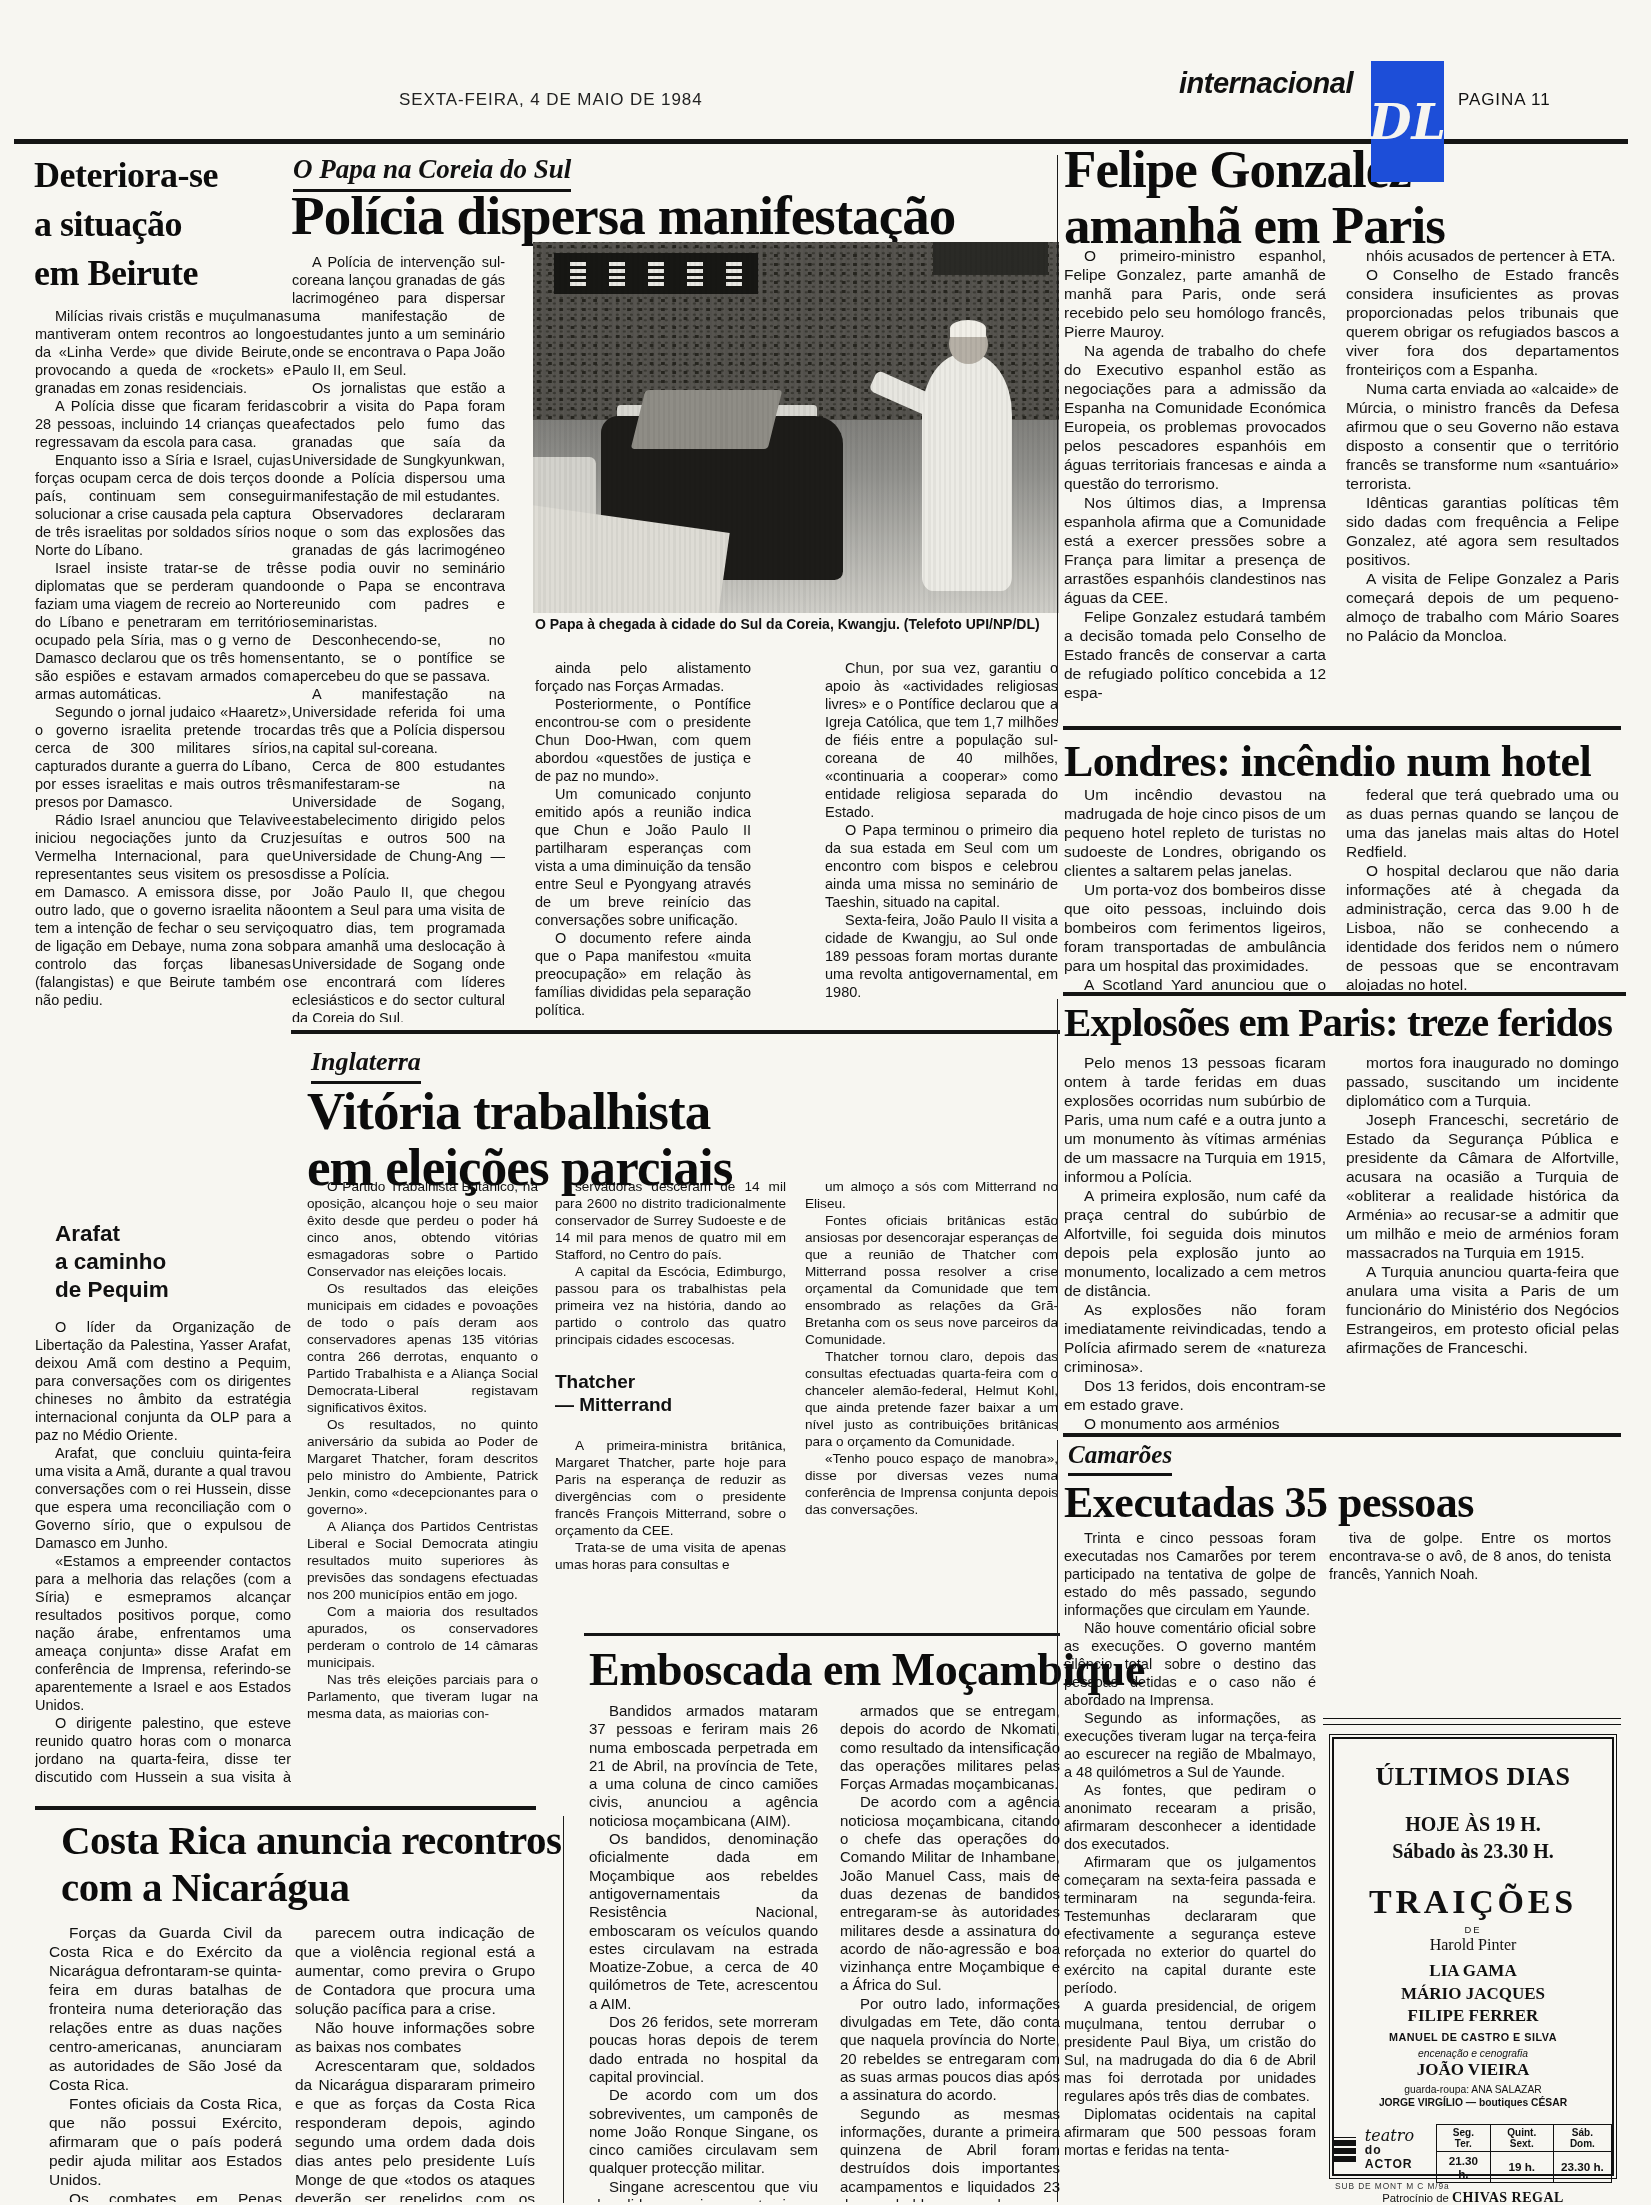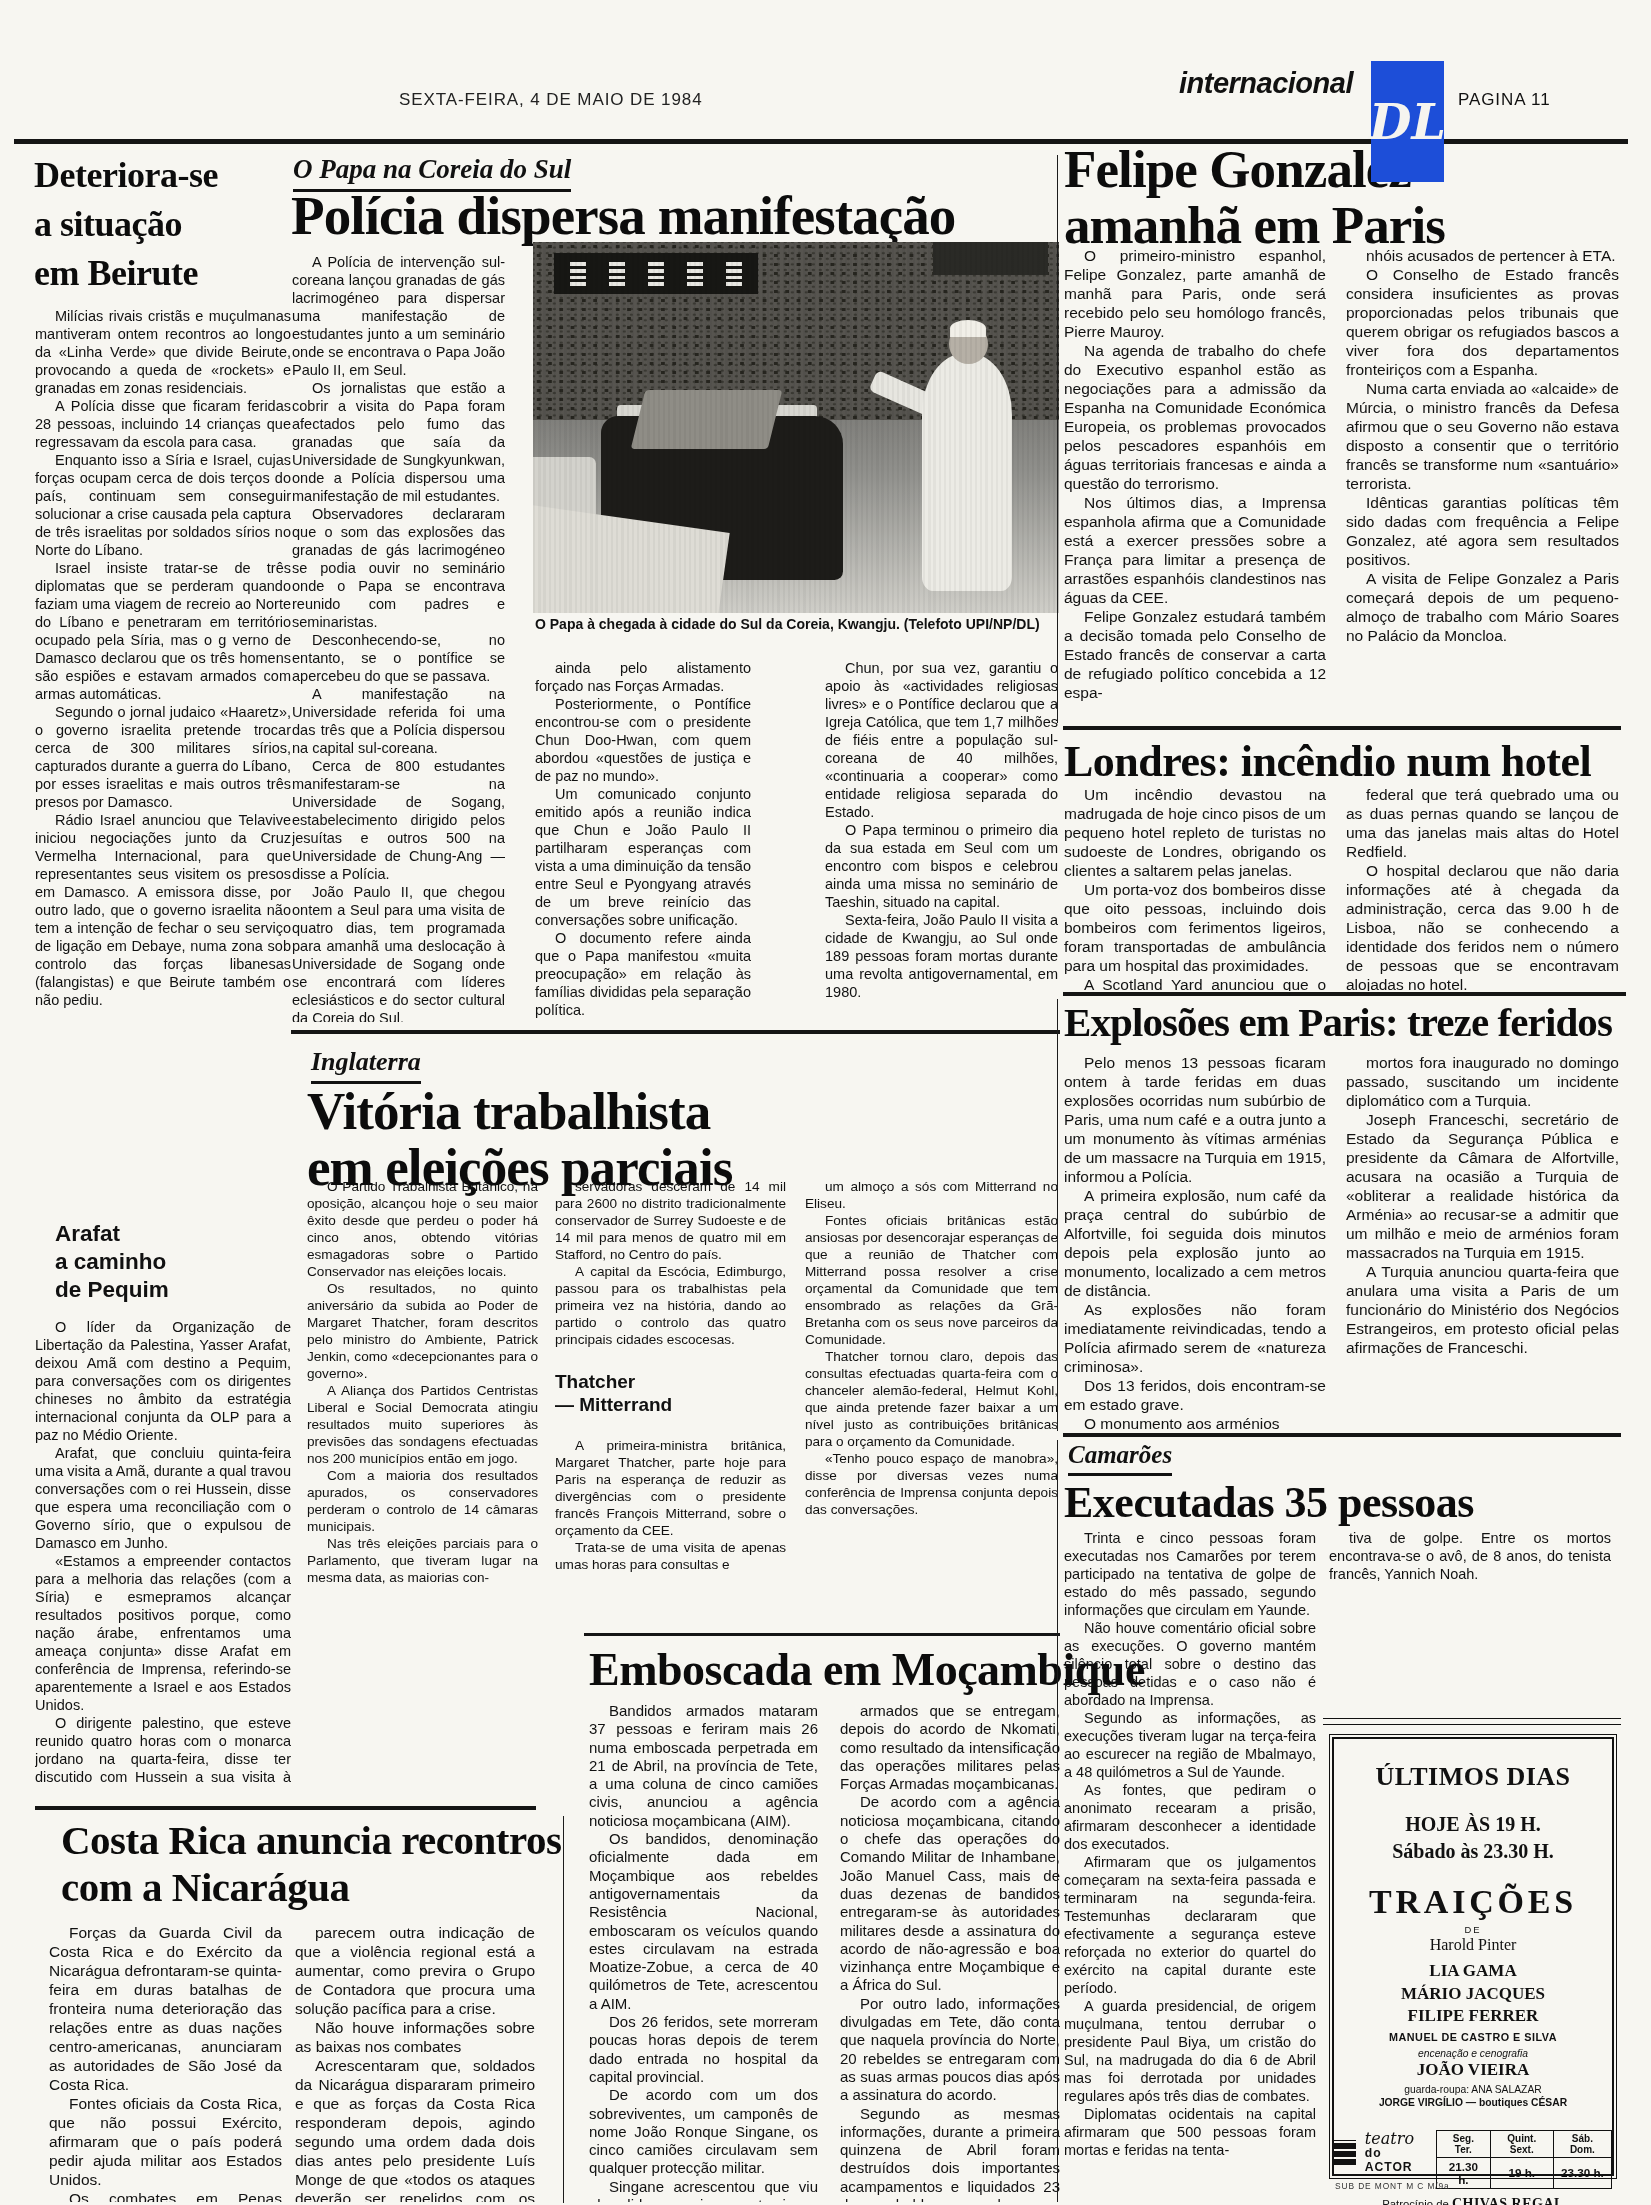--- a/index.html
+++ b/index.html
@@ -89,21 +89,21 @@
   .ad .dir{font-size:17px;font-weight:bold;font-family:"Liberation Serif",serif;margin-top:0.9px;}
   .ad .small{font-size:10.3px;margin-top:3.8px;}
   .ad .small-b{font-size:10.3px;font-weight:bold;margin-top:1.9px;}
   .ad-bottom{display:flex;align-items:center;gap:8.4px;margin-top:8.4px;}
   .stamp{width:24.4px;height:24.4px;background:
      repeating-linear-gradient(0deg,#111 0 5.6px,#f7f6f1 5.6px 8px),
      repeating-linear-gradient(90deg,#111 0 5.6px,rgba(247,246,241,.6) 5.6px 8px);}
   .theatre{text-align:left;}
   .theatre .t1{font-family:"DejaVu Serif",serif;font-style:italic;font-size:16px;line-height:15px;}
   .theatre .t2{font-weight:bold;font-size:12.2px;letter-spacing:0.9px;}
-  table.sched{border-collapse:collapse;margin-top:14px;}
+  table.sched{border-collapse:collapse;margin-top:8px;}
   table.sched td,table.sched th{border:1.4px solid #111;padding:1.9px 6.6px;font-size:10px;}
   table.sched td{font-weight:bold;font-size:11.7px;}
   .sponsor{font-size:11.3px;margin-top:7.5px;}
   .sponsor b{font-family:"Liberation Serif",serif;font-size:14px;letter-spacing:0.5px;}
   .footnote{left:1335px;top:2181px;font-size:8.4px;letter-spacing:0.9px;color:#333;}
   
   .ph-crowd{position:absolute;left:0;top:0;width:100%;height:48%;background-color:#56544f;
      background-image:radial-gradient(#26251f 1.9px,transparent 2.3px),radial-gradient(#3a3933 1.4px,transparent 1.9px);
      background-size:11.3px 9px,7px 5.6px;background-position:0 0,3.8px 2.8px;}
   .ph-sign{position:absolute;left:4%;top:3%;width:37%;height:11%;background:#171714;
@@ -254,20 +254,21 @@
     <p>A Turquia anunciou quarta-feira que anulara uma visita a Paris de um funcionário do Ministério dos Negócios Estrangeiros, em protesto oficial pelas afirmações de Franceschi.</p>
   </div>
 
 <div class="kicker vitoria-kicker">Inglaterra</div>
 <div class="headline vitoria-title">
   <div>Vitória trabalhista</div>
     <div>em eleições parciais</div>
 </div>
 <div class="col b29 vitoria-col1">
     <p>O Partido Trabalhista Britânico, na oposição, alcançou hoje o seu maior êxito desde que perdeu o poder há cinco anos, obtendo vitórias esmagadoras sobre o Partido Conservador nas eleições locais.</p>
+    <p>Os resultados das eleições municipais em cidades e povoações de todo o país deram aos conservadores apenas 135 vitórias contra 266 derrotas, enquanto o Partido Trabalhista e a Aliança Social Democrata-Liberal registavam significativos êxitos.</p>
     <p>Os resultados, no quinto aniversário da subida ao Poder de Margaret Thatcher, foram descritos pelo ministro do Ambiente, Patrick Jenkin, como «decepcionantes para o governo».</p>
     <p>A Aliança dos Partidos Centristas Liberal e Social Democrata atingiu resultados muito superiores às previsões das sondagens efectuadas nos 200 municípios então em jogo.</p>
     <p>Com a maioria dos resultados apurados, os conservadores perderam o controlo de 14 câmaras municipais.</p>
     <p>Nas três eleições parciais para o Parlamento, que tiveram lugar na mesma data, as maiorias con-</p>
   </div>
 <div class="col b29 vitoria-col2">
   <div>
       <p>servadoras desceram de 14 mil para 2600 no distrito tradicionalmente conservador de Surrey Sudoeste e de 14 mil para menos de quatro mil em Stafford, no Centro do país.</p>
       <p>A capital da Escócia, Edimburgo, passou para os trabalhistas pela primeira vez na história, dando ao partido o controlo das quatro principais cidades escocesas.</p>
     </div>

